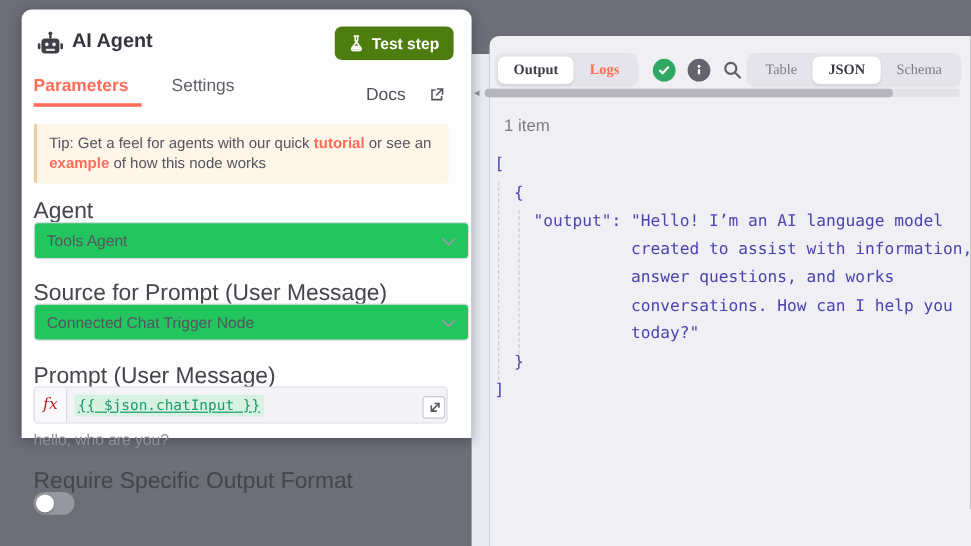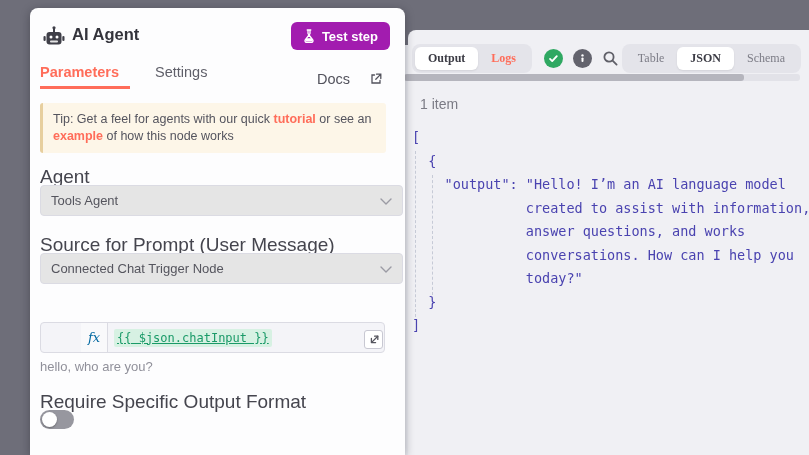--- a/index.html
+++ b/index.html
@@ -26,44 +26,44 @@
   .hscroll-thumb{position:absolute;left:404px;top:74px;width:340px;height:7px;background:#b5b5bd;border-radius:3px;cursor:pointer;}
   .hscroll-arrow{position:absolute;left:395px;top:72px;font-size:9px;color:#8b8b94;line-height:10px;}
   .items-count{position:absolute;left:12px;top:66px;font-size:14px;color:#7b7b85;}
   .json-code{position:absolute;left:4px;top:96px;font-family:"DejaVu Sans Mono",monospace;
              font-size:13.5px;line-height:23.5px;color:#4a43b0;white-space:pre;}
   .indent-guide{position:absolute;width:0;border-left:1px dashed #c6cad6;}
   .guide-1{left:7px;top:121px;height:166px;}
   .guide-2{left:24px;top:145px;height:120px;}
 
   
-  .left-card{position:absolute;left:30px;top:8px;width:375px;height:447px;background:#fdfdfe;
+  .left-card{position:absolute;left:18px;top:8px;width:375px;height:357px;background:#fdfdfe;
              border-radius:8px 8px 0 0;box-shadow:0 2px 10px rgba(20,20,30,.35);}
   .lp-title{position:absolute;left:42px;top:17px;font-size:16.5px;font-weight:700;color:#34343c;}
   .robot{position:absolute;left:12px;top:18px;}
-  .test-btn{position:absolute;right:15px;top:14px;height:28px;padding:0 12px;background:#a21caf;
+  .test-btn{position:absolute;right:15px;top:14px;height:28px;padding:0 12px;background:#4d7c0f;
             border:none;border-radius:6px;color:#fff;font-family:inherit;font-size:13px;font-weight:700;
             display:flex;align-items:center;gap:7px;cursor:pointer;}
   .tabs{position:absolute;left:10px;right:23px;top:56px;height:30px;display:flex;}
   .tab{font-size:14.5px;font-weight:700;cursor:pointer;}
   .tab-params{color:#ff6d5a;}
   .tab-settings{color:#5f5f69;margin-left:36px;font-weight:400;}
   .tab-docs{margin-left:auto;color:#52525c;font-weight:400;display:flex;align-items:center;gap:20px;}
   .tab-underline{position:absolute;left:10px;top:78px;width:90px;height:2.5px;background:#ff6d5a;}
   .tip-box{position:absolute;left:10px;top:95px;width:327px;background:#fdf6e8;border-left:3px solid #e7cf9f;
            border-radius:3px;padding:8px 6px 8px 10px;font-size:12.5px;line-height:17px;color:#54545e;}
   .tip-link{color:#ff6d5a;font-weight:700;cursor:pointer;}
   .field-label{position:absolute;left:10px;font-size:19px;color:#45454e;}
-  .select-box{position:absolute;left:10px;width:341px;height:29px;background:#e5e5e5;border:1px solid #dbdbe3;
+  .select-box{position:absolute;left:10px;width:341px;height:29px;background:#22c55e;border:1px solid #dbdbe3;
               border-radius:4px;display:flex;align-items:center;padding:0 10px;font-size:13px;color:#55555e;cursor:pointer;}
   .select-box .chev{margin-left:auto;}
   .expr-row{position:absolute;left:10px;top:314px;width:343px;height:29px;display:flex;
             border:1px solid #dbdbe3;border-radius:4px;overflow:hidden;background:#f4f4f8;}
   .fx-cell{width:26px;background:#f9f9fb;border-right:1px solid #dbdbe3;display:flex;align-items:center;
-           justify-content:center;font-family:"DejaVu Serif",serif;font-style:italic;font-size:13px;color:#0369a1;margin-left:40px;}
+           justify-content:center;font-family:"DejaVu Serif",serif;font-style:italic;font-size:13px;color:#b91c1c;}
   .expr-val{display:flex;align-items:center;padding-left:6px;flex:1;cursor:text;}
   .expr-chip{font-family:"DejaVu Sans Mono",monospace;font-size:12px;color:#1a9a68;background:#d7f1e3;
              padding:2px 3px;border-radius:2px;text-decoration:underline;}
   .expand-btn{position:absolute;left:334px;top:322px;width:17px;height:17px;background:#fff;
               border:1px solid #c8c8d2;border-radius:3px;display:flex;align-items:center;justify-content:center;cursor:pointer;}
   .helper-text{position:absolute;left:10px;top:351px;font-size:13px;color:#90909a;}
   .toggle{position:absolute;left:10px;top:402px;width:34px;height:19px;background:#97979f;
           border-radius:10px;cursor:pointer;}
   .toggle .knob{position:absolute;left:2px;top:2px;width:15px;height:15px;background:#fff;border-radius:50%;
                 box-shadow:0 1px 2px rgba(0,0,0,.3);}
@@ -177,20 +177,21 @@
     <div class="field-label" style="top:226px;">Source for Prompt (User Message)</div>
     <div class="select-box" style="top:245px;">
       <span>Connected Chat Trigger Node</span>
       <span class="chev">
         <svg width="12" height="7" viewBox="0 0 12 7">
             <path d="M1 1l5 5 5-5" stroke="#9b9ba4" stroke-width="1.4" fill="none" stroke-linecap="round" stroke-linejoin="round"></path>
           </svg>
       </span>
     </div>
 
+    <div class="field-label" style="top:295px;">Prompt (User Message)</div>
     <div class="expr-row">
       <div class="fx-cell">fx</div>
       <div class="expr-val">
         <span class="expr-chip">{{ $json.chatInput }}</span>
       </div>
     </div>
     <div class="expand-btn">
       <svg width="10" height="10" viewBox="0 0 10 10">
           <path d="M8.8 1.2L2.4 7.6M2.4 3.4v4.2h4.2" stroke="#55555e" stroke-width="1.3" fill="none" stroke-linecap="round" stroke-linejoin="round"></path>
           <path d="M5.6 1.2h3.2v3.2" stroke="#55555e" stroke-width="1.3" fill="none" stroke-linecap="round" stroke-linejoin="round"></path>

